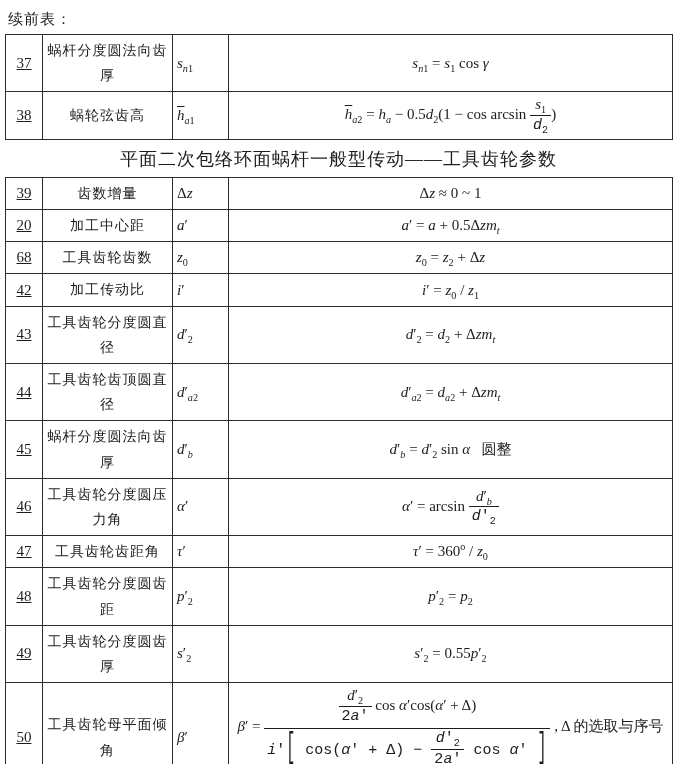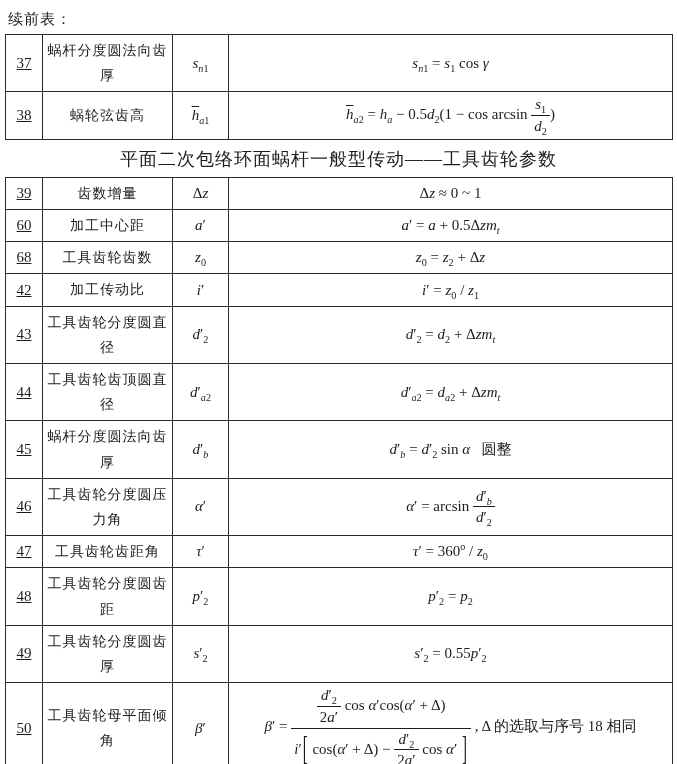--- a/index.html
+++ b/index.html
@@ -44,21 +44,21 @@
     text-decoration:underline;
   }
   td.c-name{
     text-align:center;
     font-size:14px;
     line-height:1.8;
     letter-spacing:1px;
     padding:3px 6px;
   }
   td.c-symbol{
-    text-align:center;
+    text-align:left;
     font-size:15px;
   }
   td.c-formula{
     text-align:center;
     font-size:15px;
   }
 
   .section-title{
     width:667px;
     margin-left:5px;
@@ -80,20 +80,21 @@
     line-height:1.25;
   }
   .frac > .ft{
     display:block;
     border-bottom:1px solid var(--text);
     padding:0 3px 1px 3px;
   }
   .frac > .fb{
     display:block;
     padding:1px 3px 0 3px;
+    font-family:Liberation Mono, monospace;
   }
   .bigbr{
     display:inline-block;
     transform:scaleY(2.3);
     transform-origin:center;
     padding:0 1px;
     font-weight:400;
   }
 </style>
 </head>
@@ -136,21 +137,21 @@
         <col class="col-formula">
     </colgroup>
     <tbody>
         <tr>
           <td class="c-no">39</td>
           <td class="c-name">齿数增量</td>
           <td class="c-symbol">Δ<i>z</i></td>
           <td class="c-formula">Δ<i>z</i> ≈ 0 ~ 1</td>
         </tr>
         <tr>
-          <td class="c-no">60</td>
+          <td class="c-no">20</td>
           <td class="c-name">加工中心距</td>
           <td class="c-symbol"><i>a</i>′</td>
           <td class="c-formula"><i>a</i>′ = <i>a</i> + 0.5Δ<i>zm</i><sub><i>t</i></sub></td>
         </tr>
         <tr>
           <td class="c-no">68</td>
           <td class="c-name">工具齿轮齿数</td>
           <td class="c-symbol"><i>z</i><sub>0</sub></td>
           <td class="c-formula"><i>z</i><sub>0</sub> = <i>z</i><sub>2</sub> + Δ<i>z</i></td>
         </tr>

